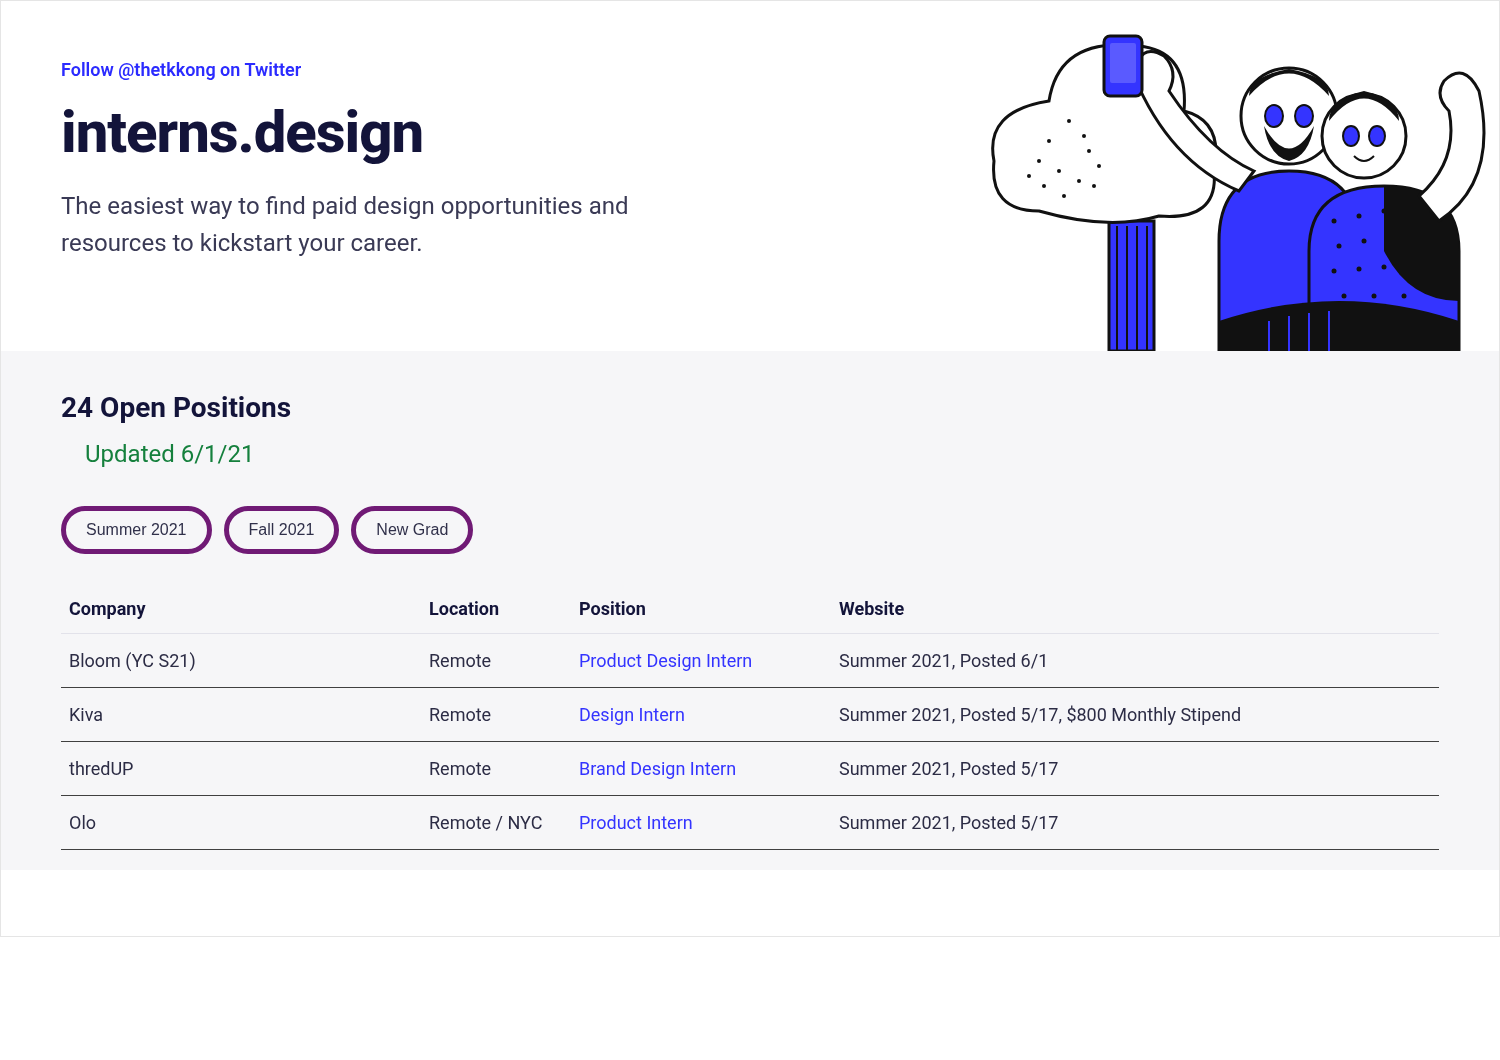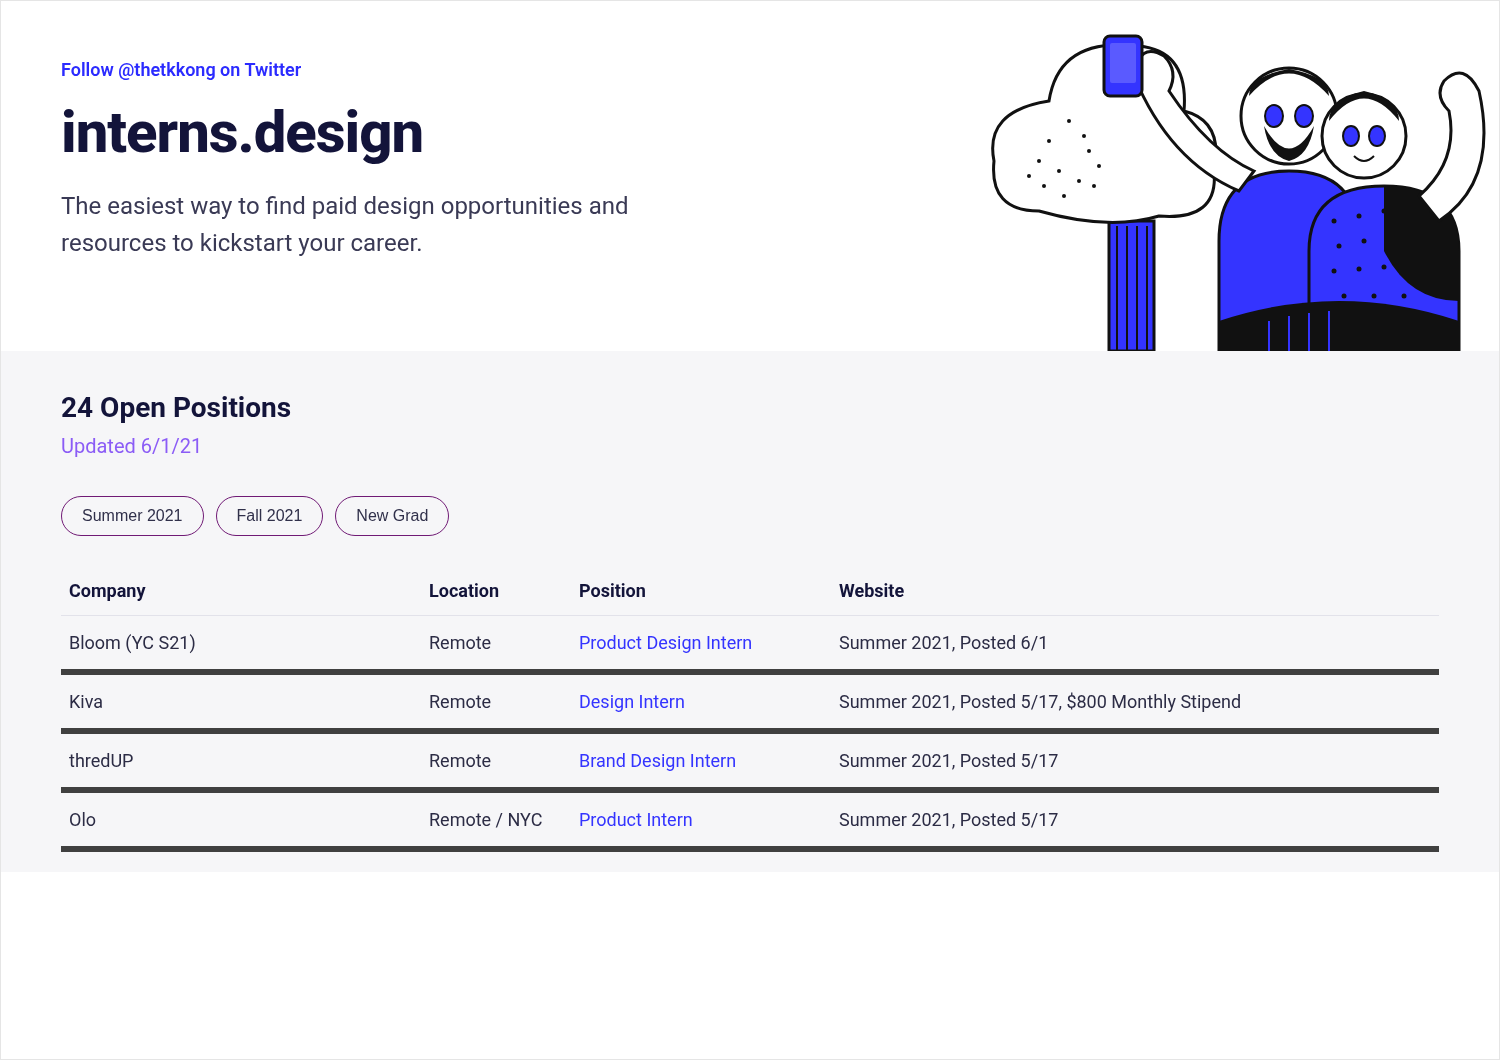--- a/index.html
+++ b/index.html
@@ -3,21 +3,21 @@
 <meta charset="utf-8">
 <style>
   * { box-sizing: border-box; margin: 0; padding: 0; }
   body {
     font-family: -apple-system, BlinkMacSystemFont, 'Segoe UI', Roboto, Helvetica, Arial, sans-serif;
     background: #fff;
     color: #18183c;
   }
   .page {
     width: 1500px;
-    height: 1060px;
+    height: 937px;
     border: 1px solid #e5e5e5;
     background: #fff;
     overflow: hidden;
   }
   .hero {
     padding: 58px 60px 40px 60px;
     position: relative;
     height: 350px;
     background: #fff;
   }
@@ -62,34 +62,35 @@
     height: 330px;
   }
   .listings {
     background: #f6f6f8;
     padding: 40px 60px 20px 60px;
   }
   .positions-count {
     font-size: 28px;
     font-weight: 700;
     color: #13143a;
-    margin-bottom: 10px;
+    margin-bottom: 16px;
   }
   .updated {
-    font-size: 20px;
-    color: #8b5cf6;
+    font-size: 24px;
+    color: #15803d;
     margin-bottom: 38px;
+    margin-left: 24px;
   }
   .filters {
     display: flex;
     gap: 12px;
     margin-bottom: 30px;
   }
   .filter-pill {
-    border: 1px solid #701a75;
+    border: 5px solid #701a75;
     background: transparent;
     color: #30304a;
     padding: 10px 20px;
     border-radius: 999px;
     font-size: 16px;
     cursor: pointer;
   }
   table.jobs {
     width: 100%;
     border-collapse: collapse;
@@ -98,21 +99,21 @@
   table.jobs th {
     text-align: left;
     font-weight: 700;
     color: #13143a;
     padding: 14px 8px;
     border-bottom: 1px solid #e2e2ea;
     margin-left: 8px;
   }
   table.jobs td {
     padding: 16px 8px;
-    border-bottom: 6px solid #404040;
+    border-bottom: 1px solid #404040;
     color: #2c2c45;
   }
   .col-company { width: 360px; }
   .col-location { width: 150px; }
   .col-position { width: 260px; }
   .position-link { color: #3434ff; text-decoration: none; }
 </style>
 </head>
 <body>
 

